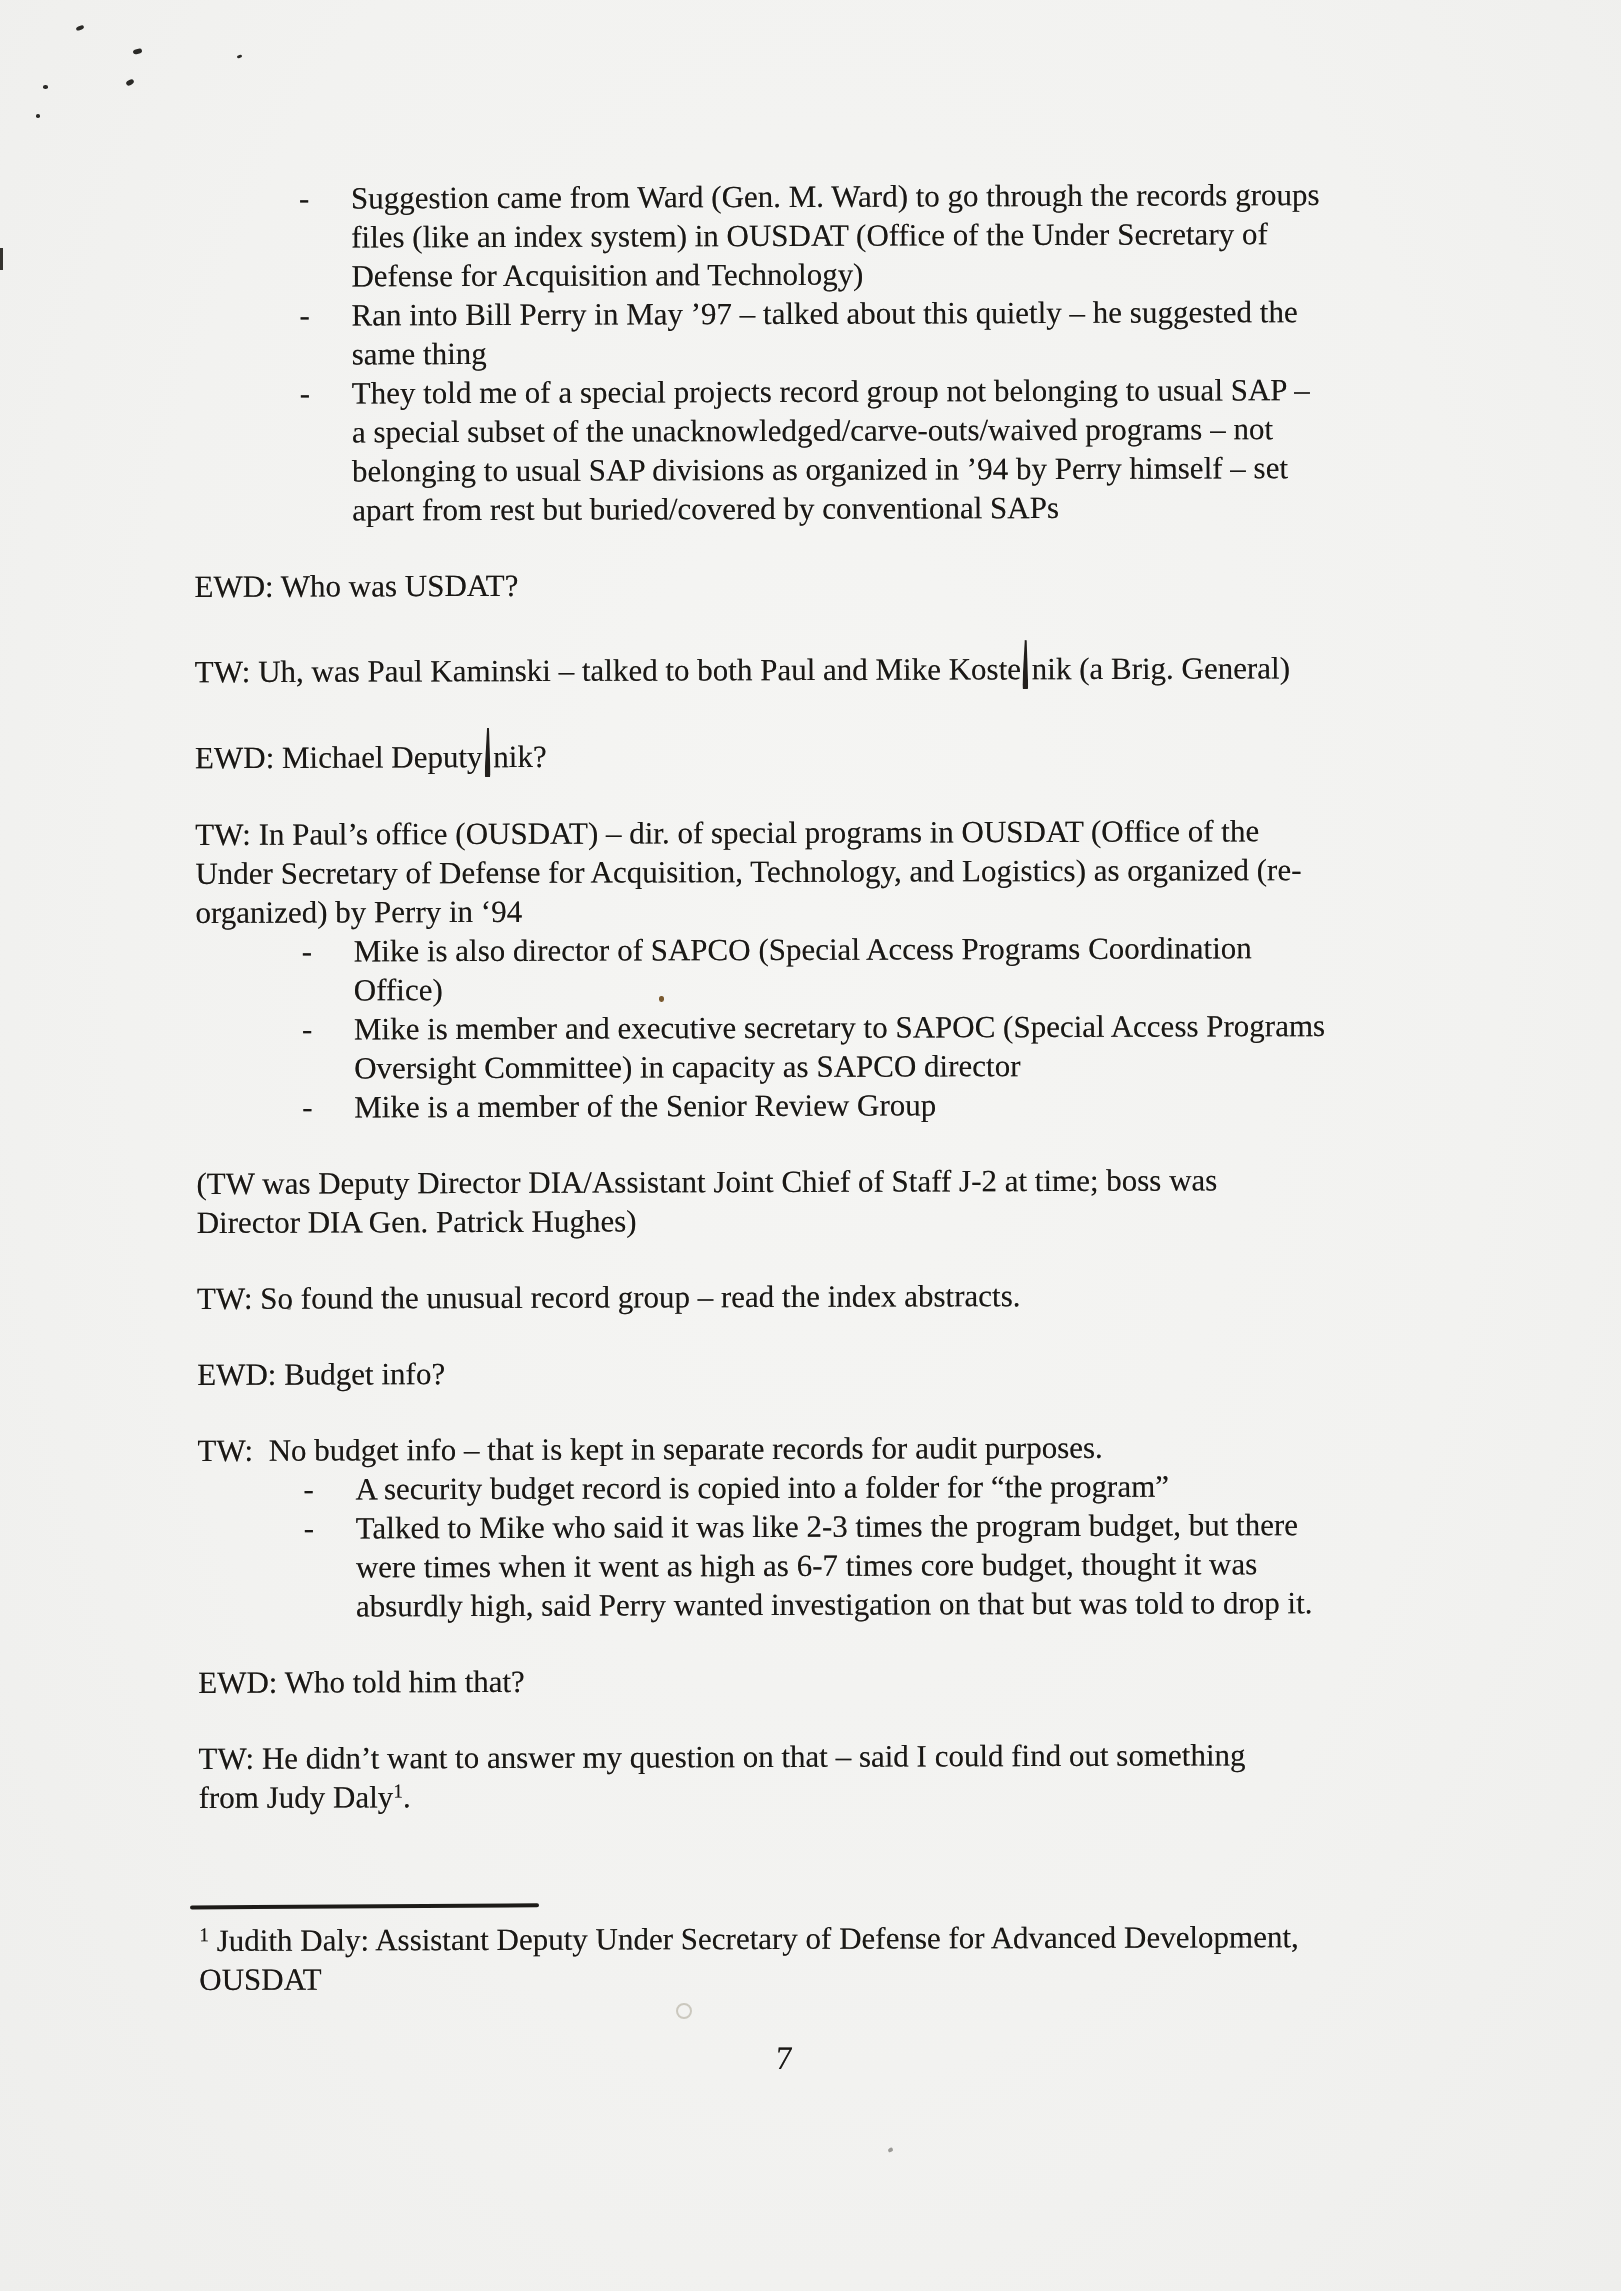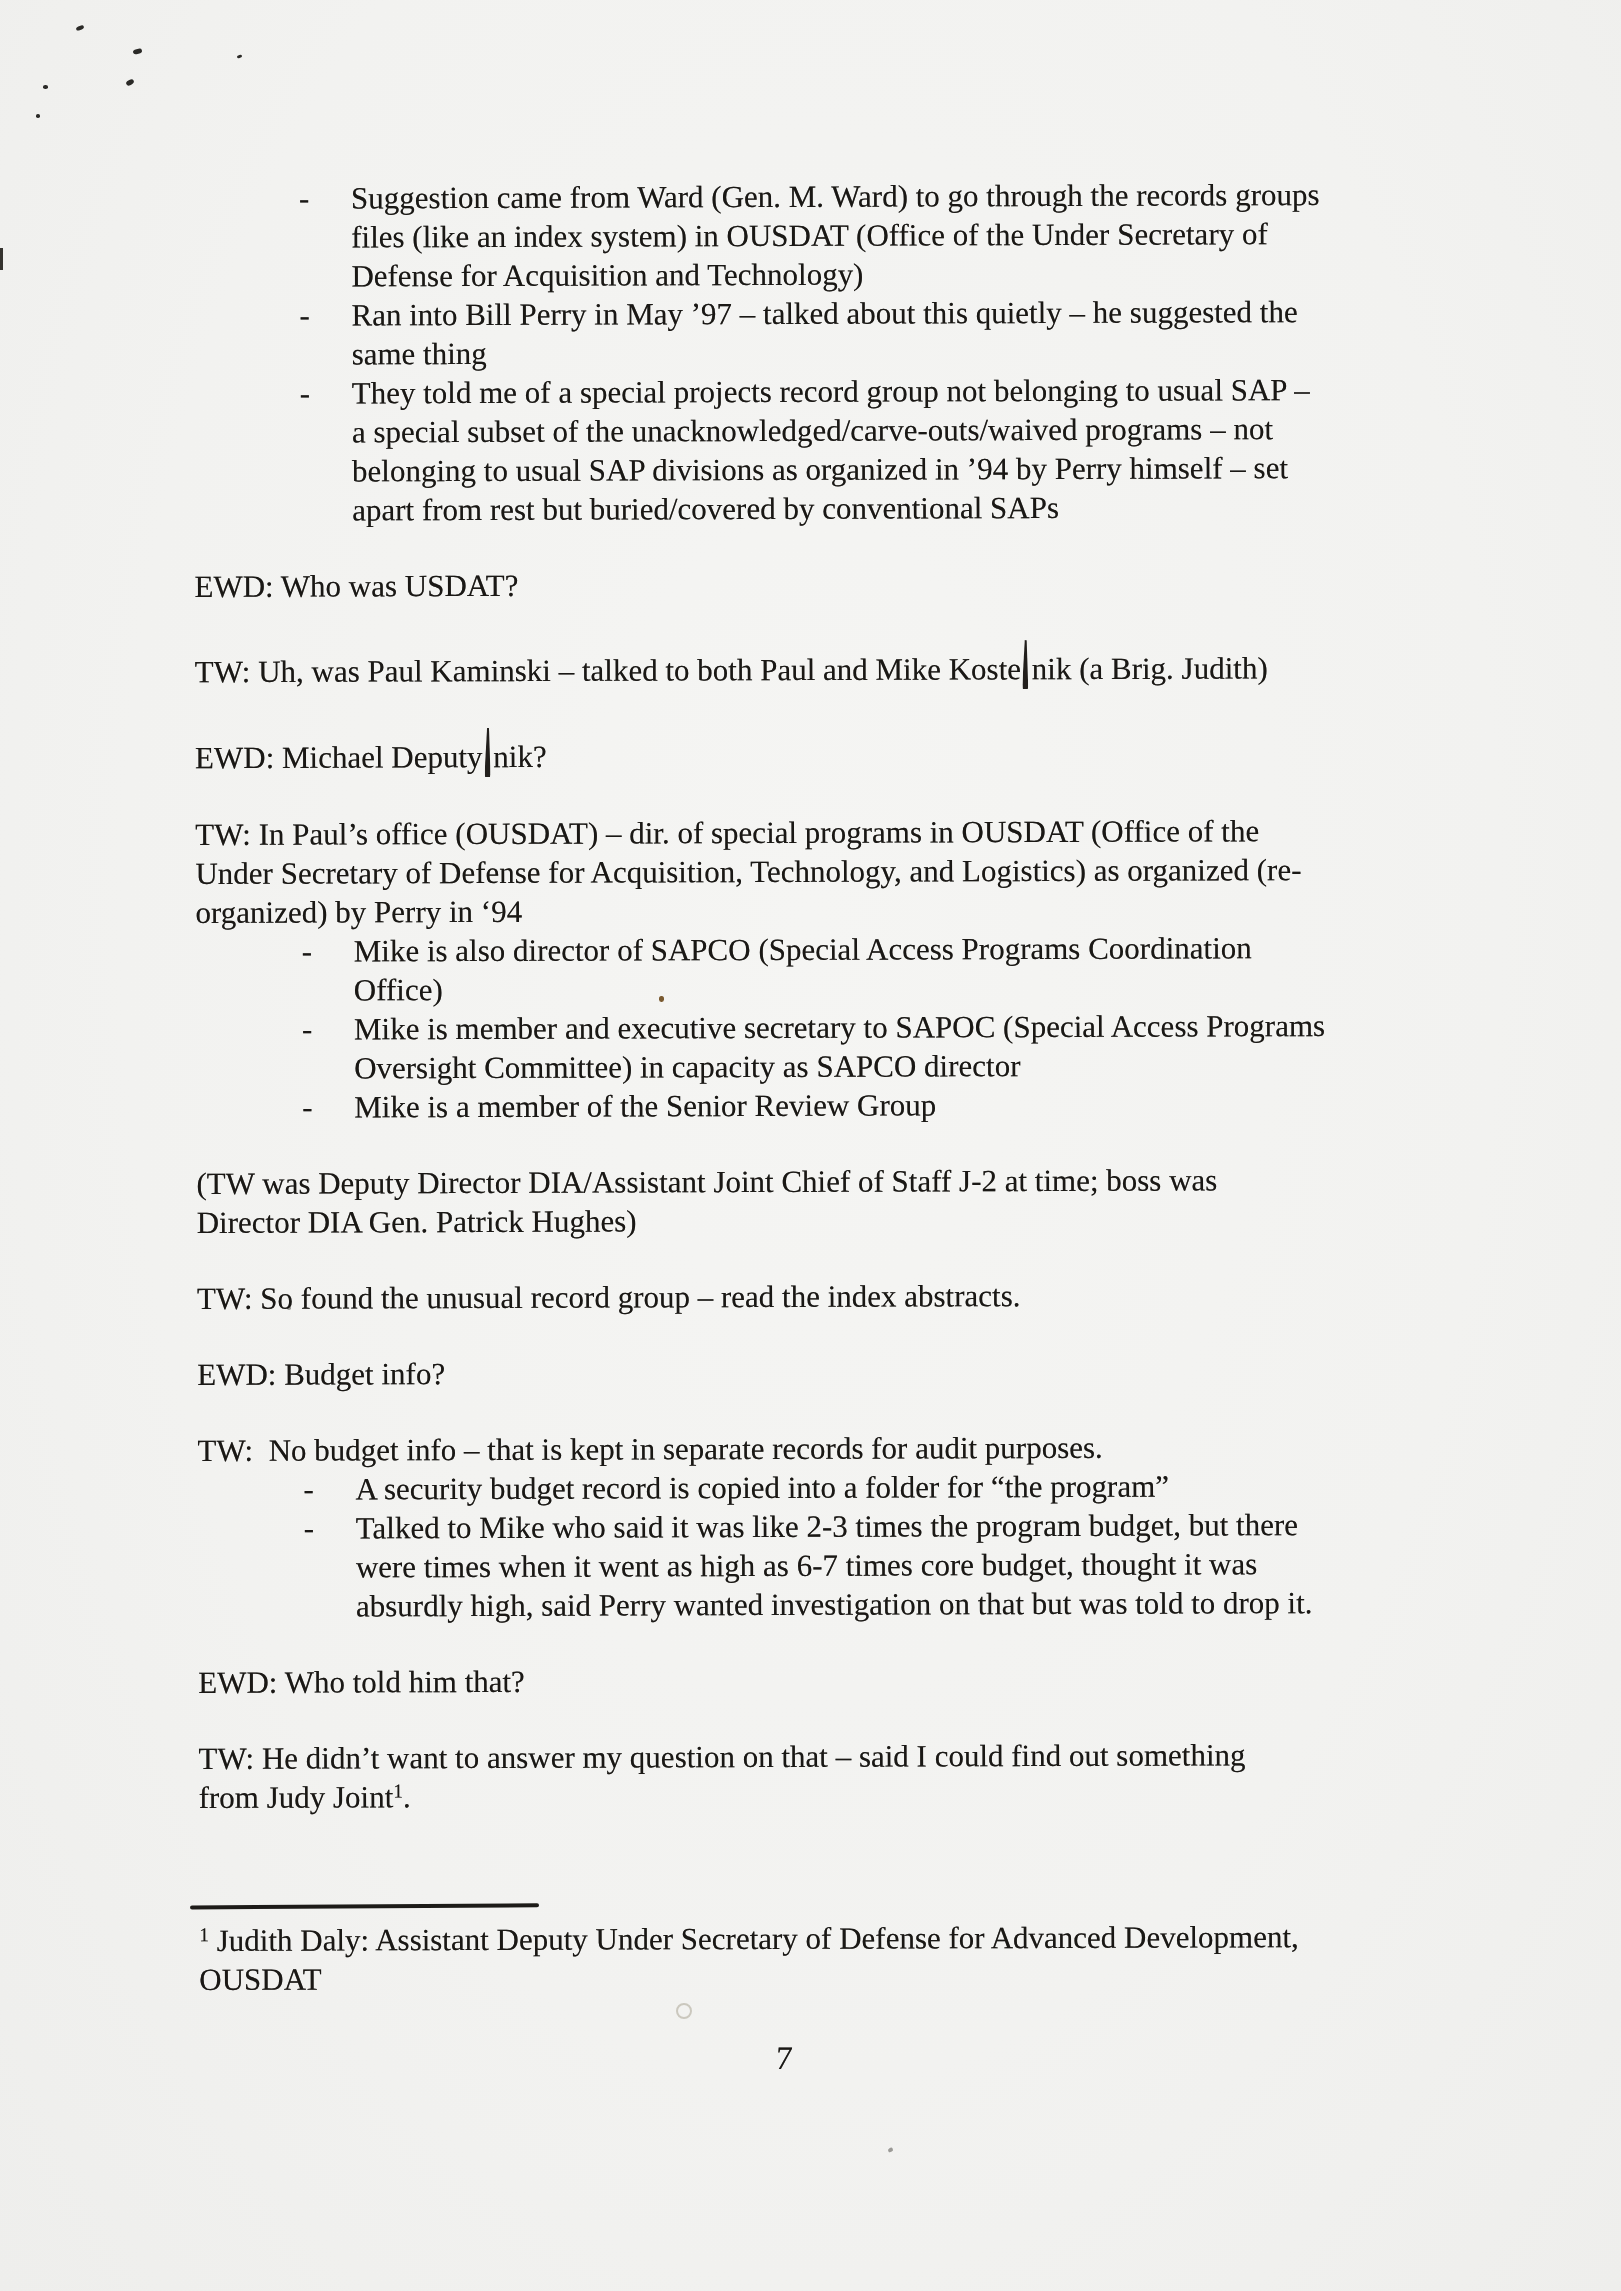--- a/index.html
+++ b/index.html
@@ -93,21 +93,21 @@
         <div class="line">belonging to usual SAP divisions as organized in ’94 by Perry himself – set</div>
         <div class="line">apart from rest but buried/covered by conventional SAPs</div>
       </div>
     </div>
 
     <div class="para">
       <div class="line">EWD: Who was USDAT?</div>
     </div>
 
     <div class="para">
-      <div class="line"><span>TW: Uh, was Paul Kaminski – talked to both Paul and Mike Koste</span><span class="ins"></span><span>nik (a Brig. Judith)</span></div>
+      <div class="line"><span>TW: Uh, was Paul Kaminski – talked to both Paul and Mike Koste</span><span class="ins"></span><span>nik (a Brig. General)</span></div>
     </div>
 
     <div class="para">
       <div class="line"><span>EWD: Michael Deputy</span><span class="ins"></span><span>nik?</span></div>
     </div>
 
     <div class="para">
       <div class="line">TW: In Paul’s office (OUSDAT) – dir. of special programs in OUSDAT (Office of the</div>
       <div class="line">Under Secretary of Defense for Acquisition, Technology, and Logistics) as organized (re-</div>
       <div class="line">organized) by Perry in ‘94</div>
@@ -159,21 +159,21 @@
         <div class="line">absurdly high, said Perry wanted investigation on that but was told to drop it.</div>
       </div>
     </div>
 
     <div class="para">
       <div class="line">EWD: Who told him that?</div>
     </div>
 
     <div class="para">
       <div class="line">TW: He didn’t want to answer my question on that – said I could find out something</div>
-      <div class="line"><span>from Judy Joint</span><sup class="fn">1</sup><span>.</span></div>
+      <div class="line"><span>from Judy Daly</span><sup class="fn">1</sup><span>.</span></div>
     </div>
 
     <div class="footnote">
       <div class="rule"></div>
       <div class="line"><sup class="fn">1</sup><span> Judith Daly: Assistant Deputy Under Secretary of Defense for Advanced Development,</span></div>
       <div class="line">OUSDAT</div>
     </div>
 
   </div>
 

